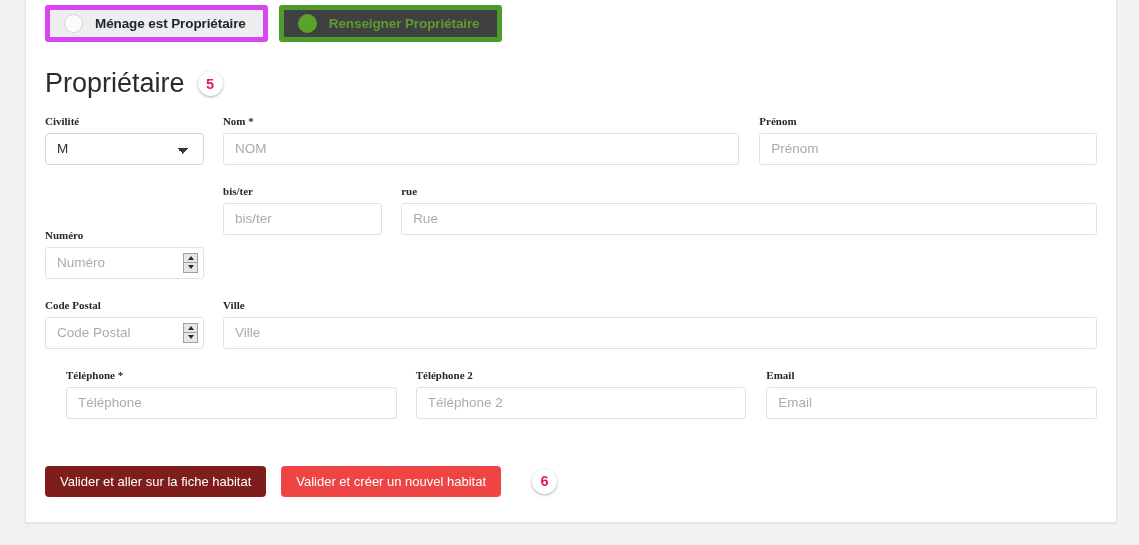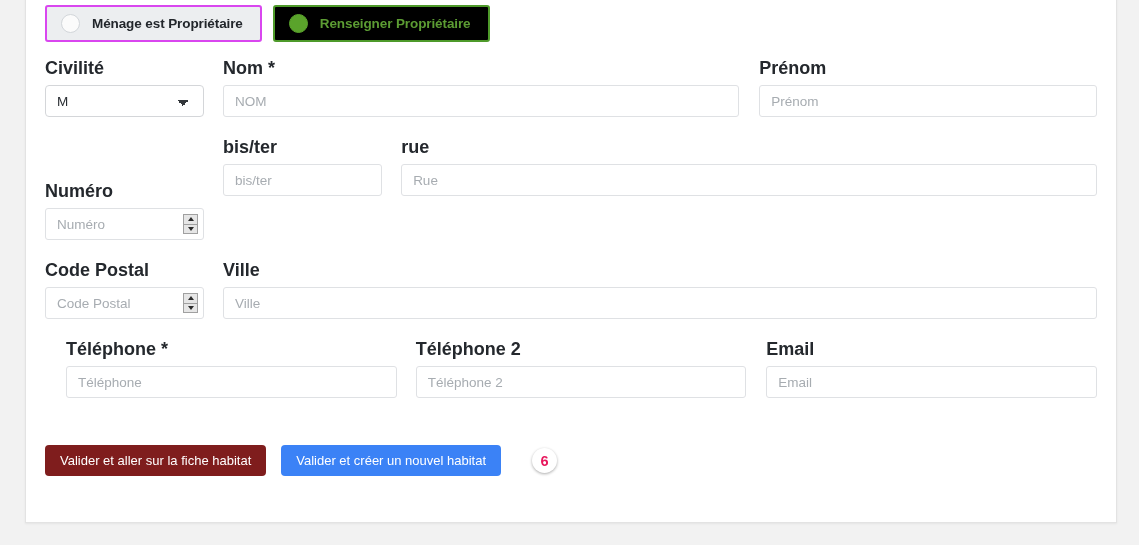--- a/index.html
+++ b/index.html
@@ -39,21 +39,21 @@
     align-items: flex-start;
     gap: 11px;
     padding-top: 19px;
   }
   .radio-pill {
     display: flex;
     align-items: center;
     gap: 12px;
     padding: 9px 17px 9px 14px;
     background: #eceef0;
-    border: 2px solid #d946ef;
+    border: 5px solid #d946ef;
     border-radius: 3px;
     cursor: pointer;
     box-sizing: border-box;
     height: 37px;
   }
   .radio-pill .dot {
     width: 19px;
     height: 19px;
     border-radius: 50%;
     background: #fbfbfb;
@@ -62,21 +62,21 @@
     box-sizing: border-box;
   }
   .radio-pill .lbl {
     font-size: 13.5px;
     font-weight: bold;
     color: #22262b;
     white-space: nowrap;
     letter-spacing: -0.1px;
   }
   .radio-pill.selected {
-    background: #000000;
+    background: #404040;
     border-color: #4e9a2a;
   }
   .radio-pill.selected .dot {
     background: #5aa32b;
     border-color: #5aa32b;
   }
   .radio-pill.selected .lbl {
     color: #5c9c33;
   }
 
@@ -111,25 +111,26 @@
 
   
   .form-row {
     display: flex;
     margin-top: 16px;
   }
   .field {
     box-sizing: border-box;
   }
   .field-label {
-    font-size: 18px;
+    font-size: 11px;
     font-weight: bold;
     color: #24282d;
     display: block;
     margin-bottom: 6px;
+    font-family: Liberation Serif, serif;
   }
   .req {
     color: #24282d;
     font-weight: bold;
   }
   .ctl {
     width: 100%;
     height: 32px;
     box-sizing: border-box;
     border: 1px solid #dfe1e4;
@@ -215,21 +216,21 @@
     border-radius: 4px;
     color: #ffffff;
     font-size: 13px;
     font-family: "Liberation Sans", sans-serif;
     height: 31px;
     padding: 0 15px;
     cursor: pointer;
     white-space: nowrap;
   }
   .btn-green { background: #7f1d1d; }
-  .btn-navy  { background: #3b82f6; }
+  .btn-navy  { background: #ef4444; }
   .badge-6 { margin-left: 16px; }
 </style>
 </head>
 <body>
 
 <div class="card">
   <div class="card-inner">
 
     <div class="radio-group">
 
@@ -239,20 +240,24 @@
       </div>
 
       <div class="radio-pill selected">
         <span class="dot"></span>
         <span class="lbl">Renseigner Propriétaire</span>
       </div>
 
 
     </div>
 
+    <div class="section-head">
+      <div class="section-title">Propriétaire</div>
+      <div class="step-badge">5</div>
+    </div>
 
     <div class="form-row">
 
       <div class="field" style="width:160px; margin-right:19px;">
         <label class="field-label">Civilité</label>
         <select class="ctl">
           <option>M</option>
         </select>
       </div>
 

